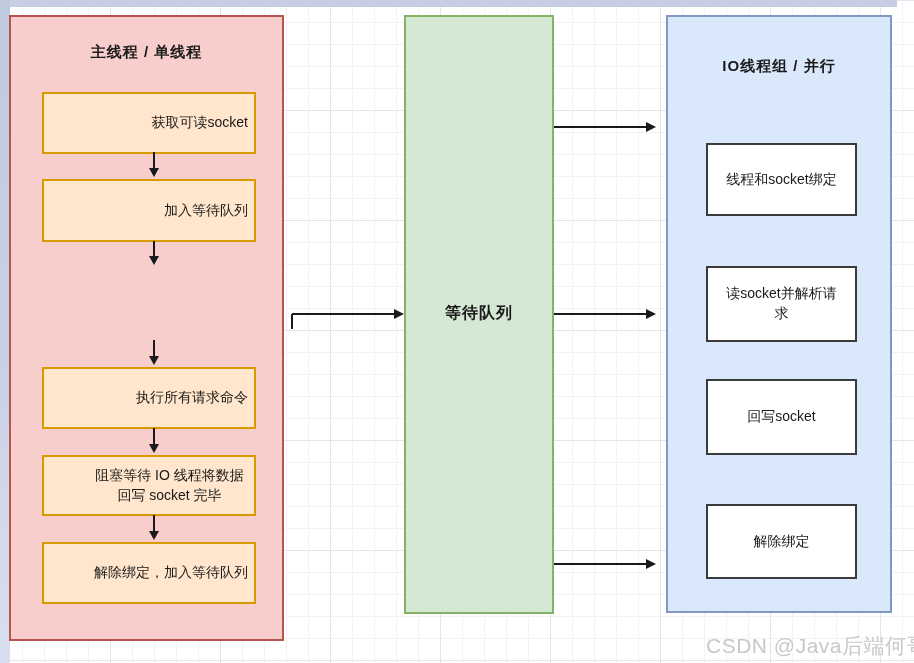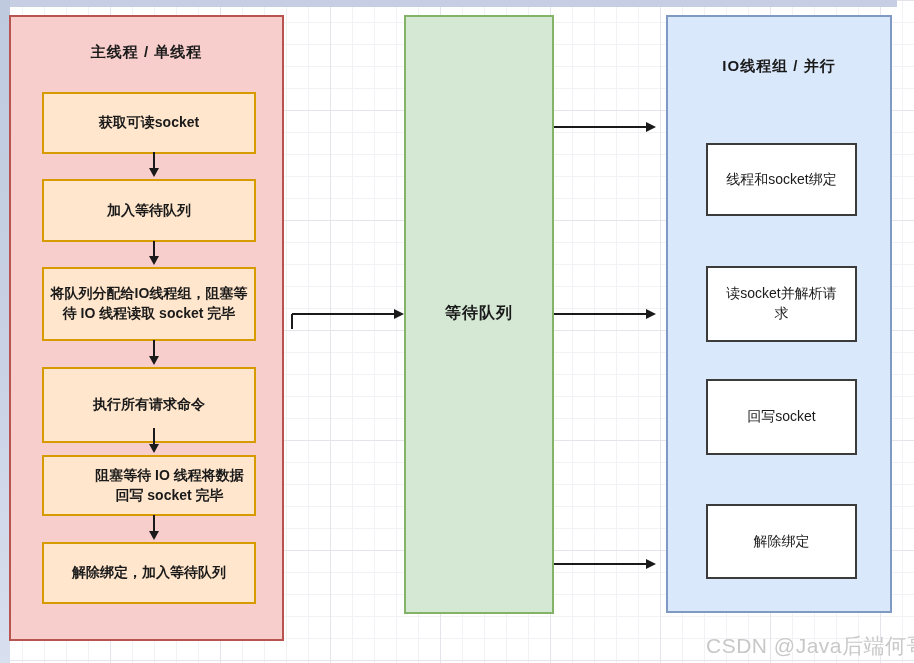--- a/index.html
+++ b/index.html
@@ -25,28 +25,28 @@
   .queue{position:absolute;left:404px;top:15px;width:150px;height:599px;box-sizing:border-box;
     background:var(--queue-fill,#d5e8d4);border:2px solid var(--queue-border,#82b366);padding-left:16px;}
   .panel-title{position:absolute;left:0;width:100%;text-align:center;
     font-weight:bold;font-size:15px;letter-spacing:1px;}
   .panel-red .panel-title{top:26px;}
   .panel-blue .panel-title{top:40px;}
   .queue-label{position:absolute;left:0;top:286px;width:100%;text-align:center;
     font-weight:bold;font-size:16px;letter-spacing:1px;}
   .task{position:absolute;left:31px;width:214px;box-sizing:border-box;
     background:var(--task-fill,#ffe6cc);border:2px solid var(--task-border,#d79b00);
-    display:flex;align-items:center;justify-content:center;text-align:center;
-    font-size:14px;line-height:1.4;padding:2px 6px;font-weight:bold;}
+    display:flex;align-items:center;justify-content:flex-end;text-align:center;
+    font-size:14px;line-height:1.4;padding:2px 6px;}
   .io-task{position:absolute;left:38px;width:151px;box-sizing:border-box;
     background:var(--io-task-fill,#ffffff);border:2px solid var(--io-task-border,#3b3b3b);
     display:flex;align-items:center;justify-content:center;text-align:center;
     font-size:14px;line-height:1.4;padding:2px 15px;}
   .t0{top:75px;height:62px;}  .t1{top:162px;height:63px;} .t2{top:250px;height:74px;}
-  .t3{top:350px;height:76px;} .t4{top:438px;height:61px;padding-left:47px;} .t5{top:525px;height:62px;}
+  .t3{top:350px;height:62px;} .t4{top:438px;height:61px;padding-left:47px;} .t5{top:525px;height:62px;}
   .w0{top:126px;height:73px;} .w1{top:249px;height:76px;}
   .w2{top:362px;height:76px;} .w3{top:487px;height:75px;}
   .arrow-v{position:absolute;width:2px;background:var(--arrow,#1a1a1a);}
   .arrow-v::after{content:"";position:absolute;left:-4px;bottom:-9px;
     border-left:5px solid transparent;border-right:5px solid transparent;
     border-top:9px solid var(--arrow,#1a1a1a);}
   .arrow-h{position:absolute;height:2px;background:var(--arrow,#1a1a1a);}
   .arrow-h::after{content:"";position:absolute;right:-10px;top:-4px;
     border-top:5px solid transparent;border-bottom:5px solid transparent;
     border-left:10px solid var(--arrow,#1a1a1a);}
@@ -70,23 +70,20 @@
   <div class="band-top"></div>
   <div class="band-left"></div>
 
   <div class="panel panel-red">
     <div class="panel-title">主线程 / 单线程</div>
     <div class="task t0">
       <span>获取可读socket</span>
     </div>
     <div class="task t1">
       <span>加入等待队列</span>
-    </div>
-    <div class="task t2">
-      <span>将队列分配给IO线程组，阻塞等待 IO 线程读取 socket 完毕</span>
     </div>
     <div class="task t3">
       <span>执行所有请求命令</span>
     </div>
     <div class="task t4">
       <span>阻塞等待 IO 线程将数据回写 socket 完毕</span>
     </div>
     <div class="task t5">
       <span>解除绑定，加入等待队列</span>
     </div>

